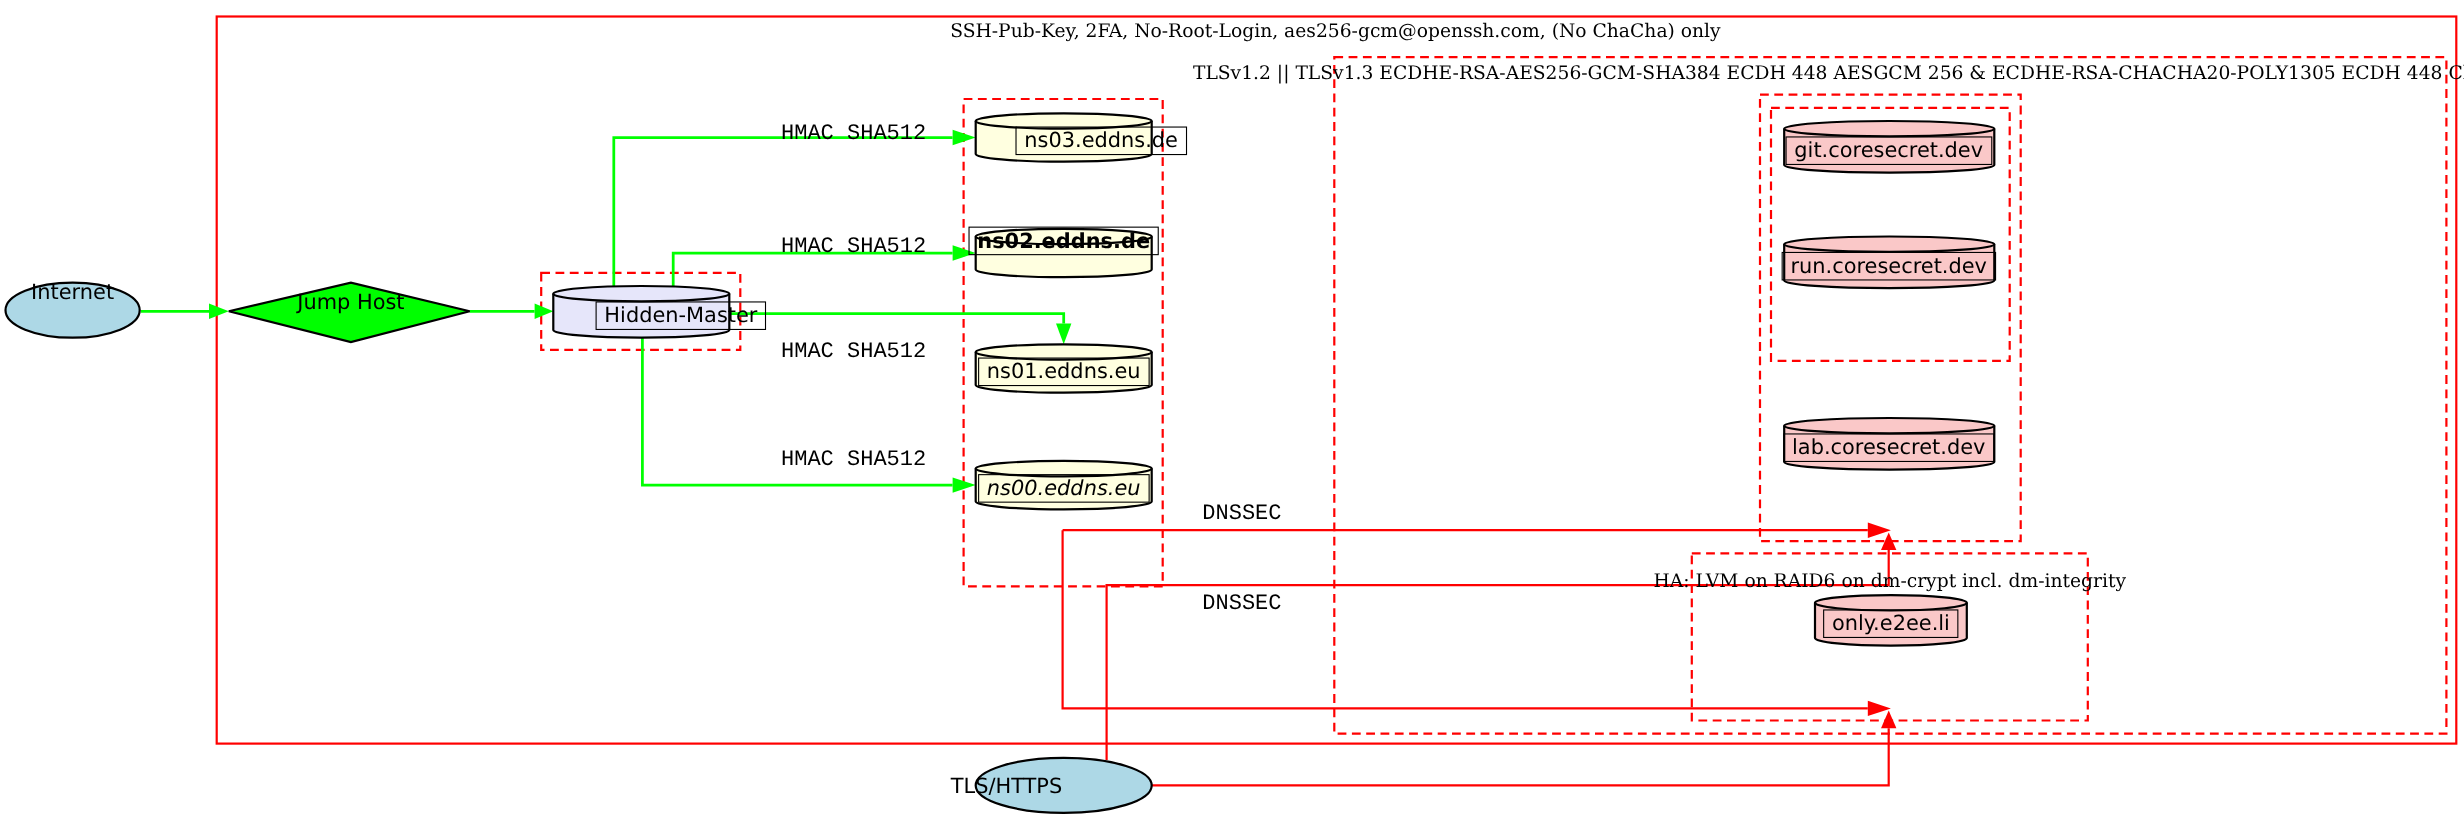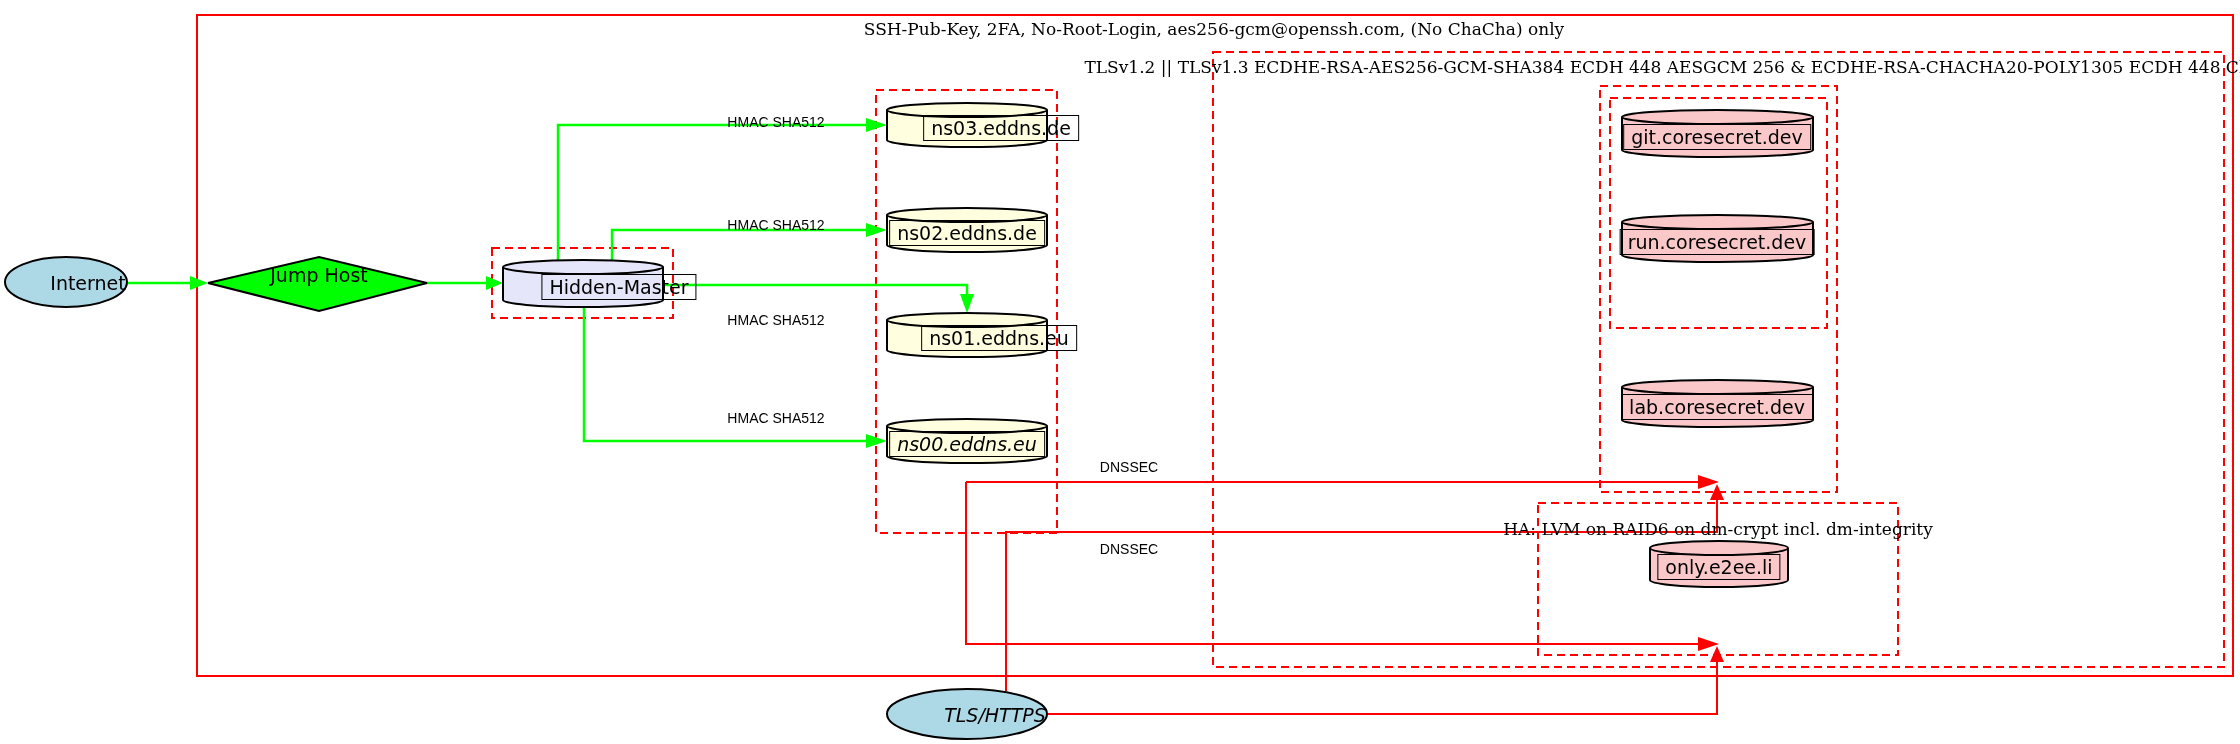--- a/index.html
+++ b/index.html
@@ -1,21 +1,21 @@
 <!DOCTYPE html>
 <html><head>
 <meta charset="utf-8">
 <style>
   html,body{margin:0;padding:0;background:#fff;}
   #stage{position:relative;width:2240px;height:744px;background:#ffffff;overflow:hidden;}
   #stage svg{position:absolute;left:0;top:0;}
   .lbl{position:absolute;transform:translate(-50%,-50%);white-space:nowrap;color:#000;text-align:center;}
   .sans{font-family:"DejaVu Sans","Liberation Sans",sans-serif;font-size:19px;}
   .serif-sm{font-family:"DejaVu Serif","Liberation Serif",serif;font-size:17px;}
-  .serif-lg{font-family:Liberation Sans, sans-serif;font-size:14px;}
+  .serif-lg{font-family:Liberation Mono, monospace;font-size:20px;}
   .boxed{border:1.5px solid #000;padding:1px 7px;background:transparent;}
   .cluster{fill:none;stroke:#ff0000;stroke-width:2;}
   .dashed{stroke-dasharray:8,5;}
   .gline{fill:none;stroke:#00ff00;stroke-width:2.5;}
   .rline{fill:none;stroke:#ff0000;stroke-width:2;}
   .garrow{fill:#00ff00;stroke:none;}
   .rarrow{fill:#ff0000;stroke:none;}
   .shape{stroke:#000;stroke-width:2;}
   .lens{fill:none;stroke:#000;stroke-width:2;}
 </style>
@@ -94,32 +94,32 @@
     <g>
       <path class="shape" d="M1650 548 A69 7 0 0 1 1788 548 L1788 580 A69 7 0 0 1 1650 580 Z" fill="#fac8c8"></path>
       <path class="lens" d="M1650 548 A69 7 0 0 0 1788 548"></path>
     </g>
   </svg>
 
   <div class="lbl serif-sm" style="left:1214px;top:29px;">SSH-Pub-Key, 2FA, No-Root-Login, aes256-gcm@openssh.com, (No ChaCha) only</div>
   <div class="lbl serif-sm" style="left:1719px;top:67px;">TLSv1.2 || TLSv1.3 ECDHE-RSA-AES256-GCM-SHA384 ECDH 448 AESGCM 256 &amp; ECDHE-RSA-CHACHA20-POLY1305 ECDH 448 ChaCha20 256</div>
   <div class="lbl serif-sm" style="left:1718px;top:515px;margin-top:14px;">HA: LVM on RAID6 on dm-crypt incl. dm-integrity</div>
 
-  <div class="lbl sans" style="left:66px;top:283px;margin-left:22px;">Internet</div>
+  <div class="lbl sans" style="left:66px;top:266px;">Internet</div>
   <div class="lbl sans" style="left:319px;top:275px;">Jump Host</div>
   <div class="lbl sans boxed" style="left:583px;top:287px;margin-left:36px;">Hidden-Master</div>
   <div class="lbl sans boxed" style="left:1001px;top:128px;">ns03.eddns.de</div>
-  <div class="lbl sans boxed" style="left:967px;top:233px;">ns02.eddns.de</div>
-  <div class="lbl sans boxed" style="left:967px;top:338px;margin-left:32px;">ns01.eddns.eu</div>
+  <div class="lbl sans boxed" style="left:967px;top:219px;font-weight:bold;">ns02.eddns.de</div>
+  <div class="lbl sans boxed" style="left:967px;top:338px;">ns01.eddns.eu</div>
   <div class="lbl sans boxed" style="left:967px;top:444px;font-style:italic;">ns00.eddns.eu</div>
   <div class="lbl sans boxed" style="left:1717px;top:137px;">git.coresecret.dev</div>
   <div class="lbl sans boxed" style="left:1717px;top:242px;">run.coresecret.dev</div>
   <div class="lbl sans boxed" style="left:1717px;top:407px;">lab.coresecret.dev</div>
   <div class="lbl sans boxed" style="left:1719px;top:567px;">only.e2ee.li</div>
-  <div class="lbl sans" style="left:995px;top:715px;font-style:italic;">TLS/HTTPS</div>
+  <div class="lbl sans" style="left:915px;top:715px;">TLS/HTTPS</div>
 
   <div class="lbl serif-lg" style="left:776px;top:122px;">HMAC SHA512</div>
   <div class="lbl serif-lg" style="left:776px;top:225px;">HMAC SHA512</div>
   <div class="lbl serif-lg" style="left:776px;top:320px;">HMAC SHA512</div>
   <div class="lbl serif-lg" style="left:776px;top:418px;">HMAC SHA512</div>
   <div class="lbl serif-lg" style="left:1129px;top:467px;">DNSSEC</div>
   <div class="lbl serif-lg" style="left:1129px;top:549px;">DNSSEC</div>
 </div>
 
 </body></html>

